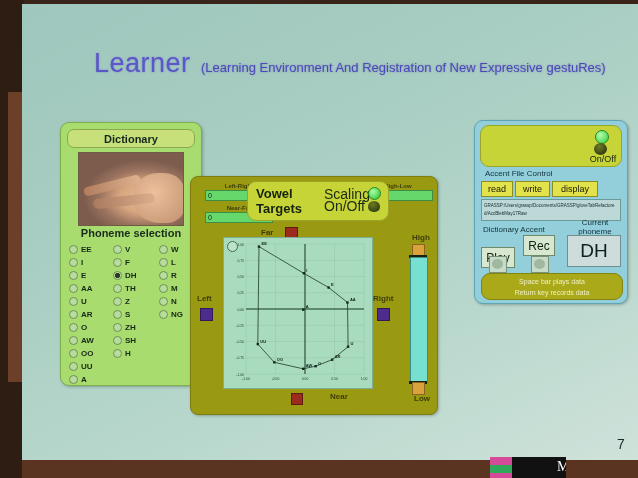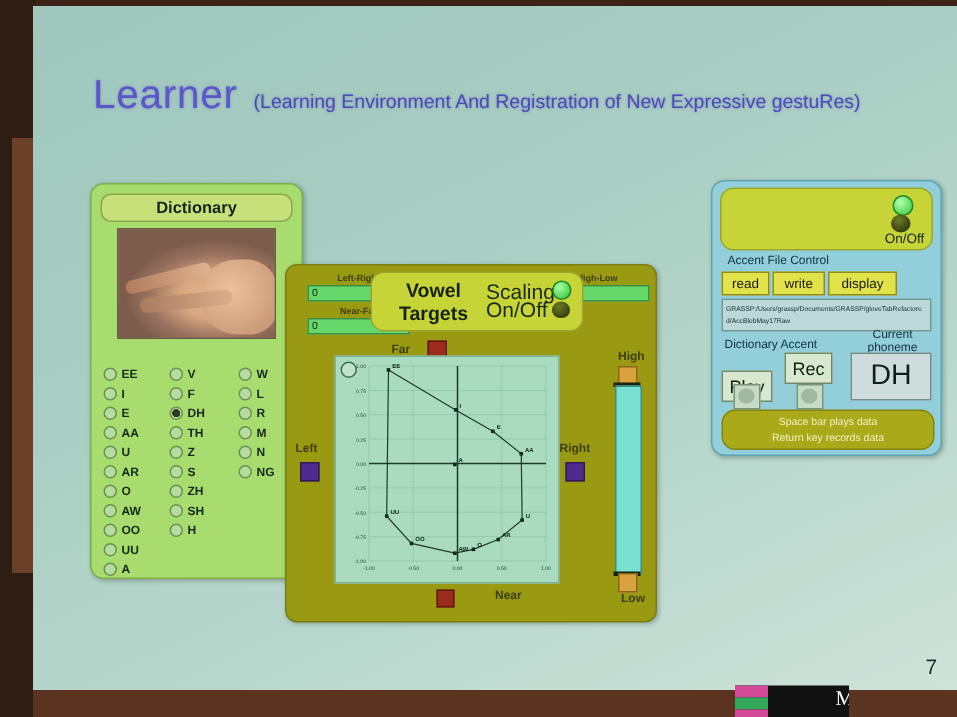--- a/index.html
+++ b/index.html
@@ -29,20 +29,21 @@
     position:absolute;left:8px;top:92px;width:14px;height:290px;
     background:#6b3f28;
   }
 
   
   .title-wrap{position:absolute;left:40px;top:44px;white-space:nowrap;}
   .title-main{
     font-size:27px;color:#5b57c8;letter-spacing:.5px;
     display:inline-block;vertical-align:baseline;
     text-shadow:0 0 2px rgba(90,85,200,.55);
+    margin-left:32px;
   }
   .title-sub{
     font-size:13px;color:#4d49b8;display:inline-block;
     vertical-align:baseline;margin-left:6px;
     text-shadow:0 0 2px rgba(77,73,184,.5);
   }
 
   
   .panel{position:absolute;border-radius:9px;}
 
@@ -110,21 +111,21 @@
     left:168px;top:172px;width:246px;height:237px;
     background:#9a9a12;border:1px solid #7d7d10;border-radius:8px;
     box-shadow:1px 1px 3px rgba(0,0,0,.25);
   }
   #vowel-header{
     position:absolute;left:56px;top:4px;width:140px;height:38px;
     background:#c6d437;border:1px solid #9aa52c;border-radius:9px;
   }
   #vt-title{
     position:absolute;left:8px;top:4px;width:66px;
-    font-size:13px;font-weight:bold;color:#16220f;line-height:15px;text-align:center;
+    font-size:13px;font-weight:bold;color:#16220f;line-height:15px;
   }
   #scaling-label{
     position:absolute;left:76px;top:6px;width:44px;
     font-size:14px;color:#1d2a12;line-height:12px;
   }
   #scaling-led{
     position:absolute;left:120px;top:5px;width:11px;height:11px;
     border-radius:50%;background:radial-gradient(circle at 35% 32%,#a9ffa0,#2bbf36);
     border:1px solid #1d8a26;
   }
@@ -334,20 +335,21 @@
       <span class="title-sub">(Learning Environment And Registration of New Expressive gestuRes)</span>
     </div>
 
     <div class="panel" id="dict-panel">
       <div id="dict-title">Dictionary</div>
       <div id="dict-image">
         <div class="hand-palm"></div>
         <div class="hand-f1"></div>
         <div class="hand-f2"></div>
       </div>
+      <div id="phoneme-label">Phoneme selection</div>
       <div id="phoneme-cols">
         <div class="ph-col c1">
             <div class="ph-item">
               <span class="radio"></span>
               <span class="ph-text">EE</span>
             </div>
             <div class="ph-item">
               <span class="radio"></span>
               <span class="ph-text">I</span>
             </div>

